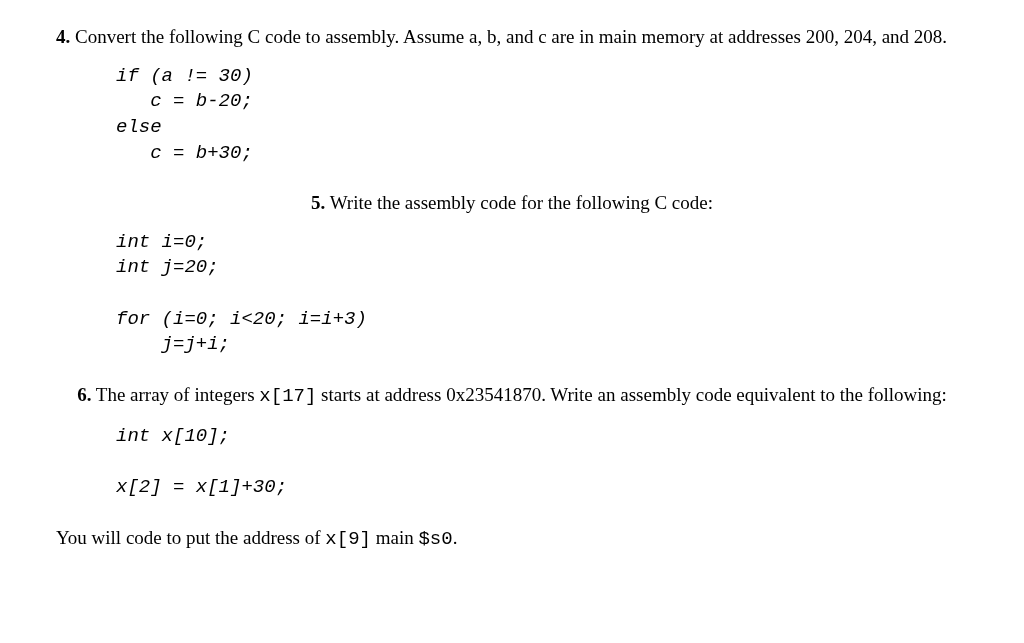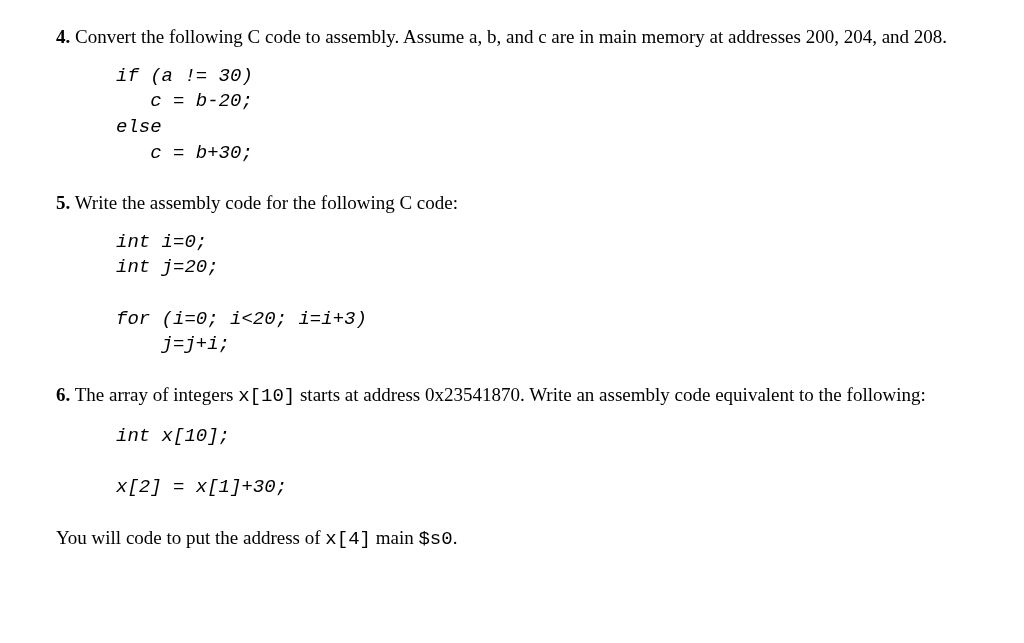--- a/index.html
+++ b/index.html
@@ -25,20 +25,21 @@
       white-space: pre;
       margin: 10px 0 24px 60px;
       line-height: 1.35;
       font-style: italic;
     }
     .inline-code {
       font-family: "Courier New", Courier, monospace;
     }
     .section-gap {
       margin-top: 24px;
+      text-align: center;
     }
     .final-line {
       margin-top: 8px;
     }
   </style>
 </head>
 <body>
 
 <p class="problem-statement">
   <span class="num">4.</span><span> Convert the following C code to assembly. Assume a, b, and c are in main memory at addresses 200, 204, and 208.</span>
@@ -51,21 +52,21 @@
 <p class="problem-statement section-gap">
   <span class="num">5.</span><span> Write the assembly code for the following C code:</span>
 </p>
 <div class="code-block">int i=0;
 int j=20;
 
 for (i=0; i&lt;20; i=i+3)
     j=j+i;</div>
 
 <p class="problem-statement section-gap">
-  <span class="num">6.</span><span> The array of integers </span><span class="inline-code">x[10]</span><span> starts at address 0x23541870. Write an assembly code equivalent to the following:</span>
+  <span class="num">6.</span><span> The array of integers </span><span class="inline-code">x[17]</span><span> starts at address 0x23541870. Write an assembly code equivalent to the following:</span>
 </p>
 <div class="code-block">int x[10];
 
 x[2] = x[1]+30;</div>
 
 <p class="final-line">
-  <span>You will code to put the address of </span><span class="inline-code">x[4]</span><span> main </span><span class="inline-code">$s0</span><span>.</span>
+  <span>You will code to put the address of </span><span class="inline-code">x[9]</span><span> main </span><span class="inline-code">$s0</span><span>.</span>
 </p>
 
 </body></html>

